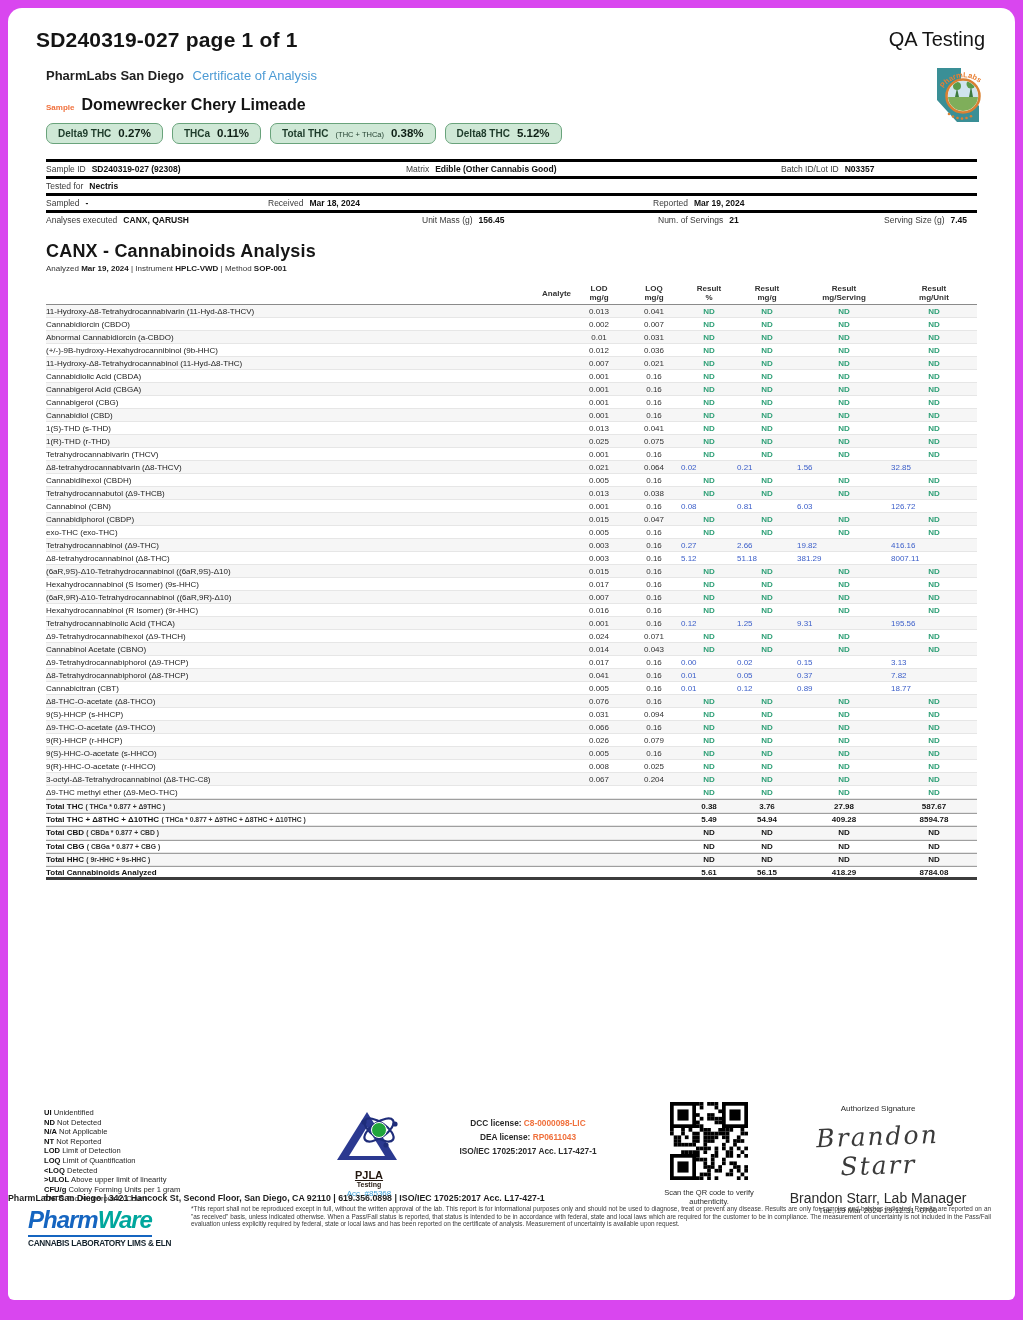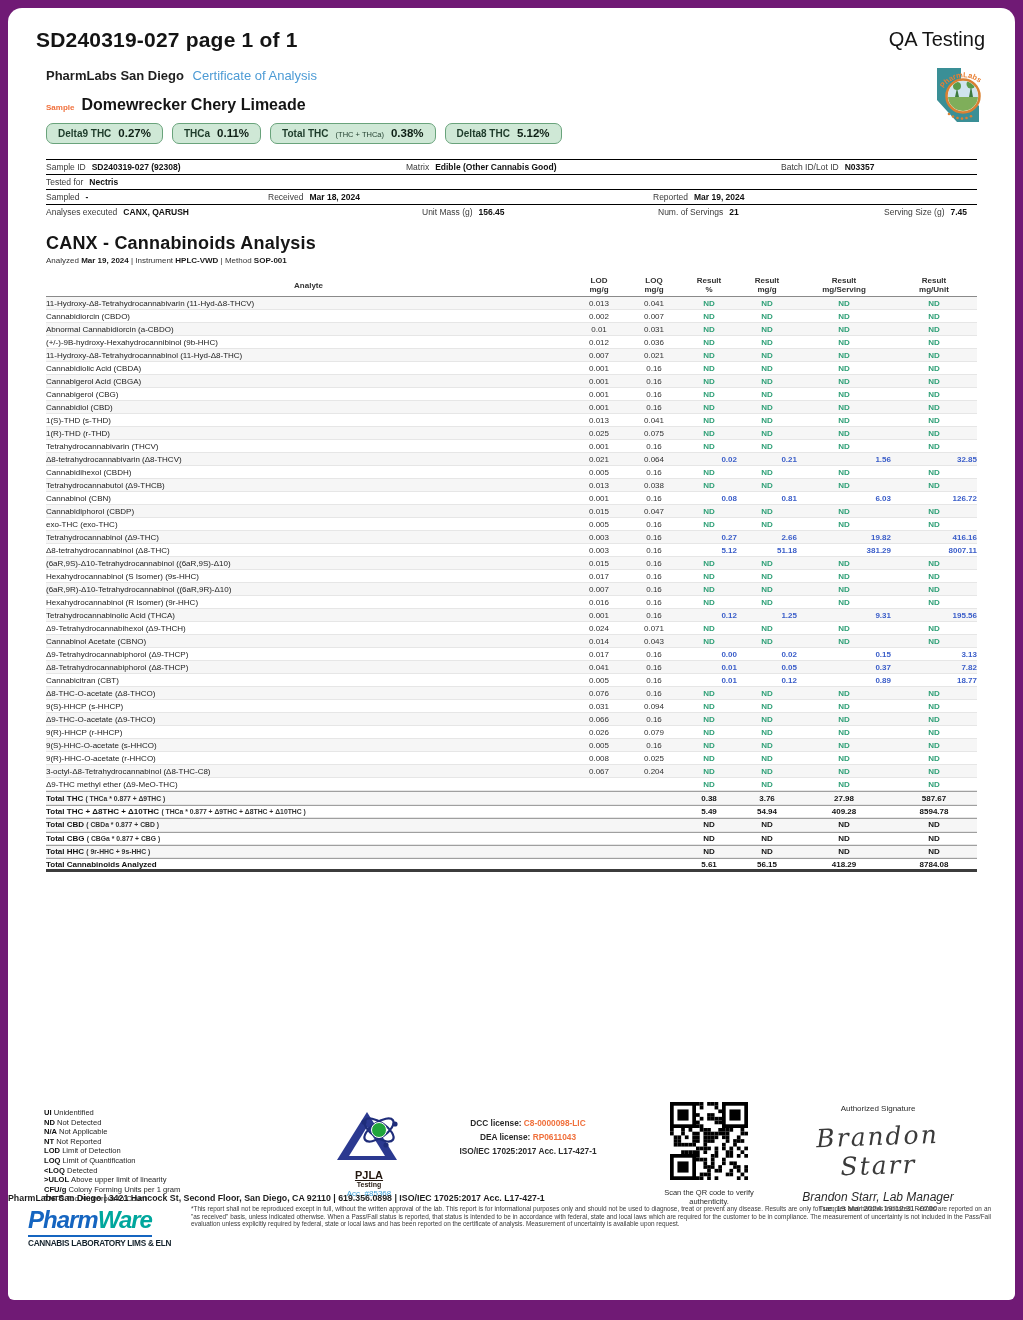--- a/index.html
+++ b/index.html
@@ -1,18 +1,18 @@
 <!DOCTYPE html>
 <html><head>
 <meta charset="utf-8">
 <style>
   * { margin:0; padding:0; box-sizing:border-box; }
   html,body { background:#111; }
   body { font-family:"Liberation Sans", sans-serif; }
-  .frame { width:1023px; height:1320px; background:#701a75; padding:8px 8px 20px 8px; margin:0 auto; }
+  .frame { width:1023px; height:1320px; background:#d946ef; padding:8px 8px 20px 8px; margin:0 auto; }
   .page { position:relative; width:100%; height:100%; background:#fff; border-radius:14px 14px 6px 6px; overflow:hidden; color:#222; }
 
   
   .doc-header { display:flex; justify-content:space-between; align-items:flex-start; padding:20px 30px 0 28px; }
   .doc-title { font-size:21px; font-weight:700; color:#141414; letter-spacing:0.2px; }
   .qa-label { font-size:20px; font-weight:500; color:#141414; }
 
   .brand-line { margin:16px 0 0 38px; font-size:13px; }
   .lab-name { font-weight:700; color:#1e1e1e; }
   .doc-type { color:#4d9bd5; font-weight:500; margin-left:5px; }
@@ -29,46 +29,46 @@
   .badge .b-value { font-weight:800; font-size:11.5px; color:#0e1f15; }
 
   .logo-block { position:absolute; top:56px; right:28px; display:flex; align-items:center; }
   .logo-text { font-size:29px; letter-spacing:-0.5px; margin-left:2px; }
   .logo-sd { color:#e87e31; font-weight:800; }
   .logo-pharm { color:#6b8795; font-weight:400; }
   .logo-labs { color:#5fb4dc; font-weight:700; }
 
   
   .sample-info { margin:15px 38px 0 38px; }
-  .si-row { display:grid; border-top:1px solid #000000; padding:2px 0 2px 0; font-size:8.5px; min-height:12px; }
+  .si-row { display:grid; border-top:3px solid #000000; padding:2px 0 2px 0; font-size:8.5px; min-height:12px; }
   .si-r0 { grid-template-columns:360px 375px 1fr; }
   .si-r1 { grid-template-columns:1fr; }
   .si-r2 { grid-template-columns:222px 385px 1fr; }
   .si-r3 { grid-template-columns:345px 205px 195px 1fr;gap:31px; }
   .si-cell .si-label { color:#3a3a3a; }
   .si-cell .si-value { color:#111; font-weight:700; margin-left:6px; }
 
   
   .section-title { margin:14px 0 0 38px; font-size:18px; font-weight:700; color:#161616; letter-spacing:0.2px; }
   .section-meta { margin:2px 0 0 38px; font-size:8px; color:#333; }
   .section-meta b { color:#191919; }
   .uncertainty { margin:3px 0 0 38px; font-size:8px; color:#333; }
 
   
   .analyte-table { margin:8px 38px 0 38px; }
   .at-grid { display:grid; grid-template-columns:1fr 56px 54px 56px 60px 94px 86px; align-items:center; }
   .at-header { border-bottom:1.5px solid #8a8a8a; padding:3px 0 2px 0; }
   .at-header .hc { font-size:8px; font-weight:700; color:#333; text-align:center; line-height:1.15; }
-  .at-header .hc:first-child { text-align:center; }
+  .at-header .hc:first-child { text-align:right; }
   .at-row { height:13px; border-bottom:1px solid #e6e6e6; font-size:8px; }
   .at-row:nth-child(even) { background:#f6f6f6; }
   .at-row .c-name { color:#222; padding-right:6px; white-space:nowrap; overflow:hidden; }
   .at-row .c-num { text-align:center; color:#333; }
   .nd { color:#2fa077; font-weight:700; text-align:center; }
-  .val { color:#3b5ec9; font-weight:700; text-align:right; }
+  .val { color:#3b5ec9; font-weight:400; text-align:left; }
 
   .total-row { min-height:13.4px; border-top:1px solid #9f9f9f; font-size:8px; background:#fff; }
   .total-row .c-name { font-weight:700; color:#141414; white-space:nowrap; }
   .total-row .c-formula { font-weight:600; font-size:6.8px; color:#333; }
   .total-row .t-num { text-align:center; color:#141414; font-weight:700; }
   .total-row.last { border-bottom:3px solid #3c3c3c; }
 
   
   .legend { position:absolute; left:36px; top:1100px; font-size:7.6px; line-height:9.6px; color:#262626; }
   .legend b { color:#111; }
@@ -81,21 +81,21 @@
 
   .licenses { position:absolute; left:430px; top:1108px; width:180px; text-align:center; font-size:8.3px; line-height:14px; font-weight:700; color:#2a2a2a; }
   .lic-val { color:#f0703c; }
 
   .qr-wrap { position:absolute; left:636px; top:1094px; width:130px; text-align:center; }
   .qr-caption { font-size:7.5px; color:#2a2a2a; margin-top:4px; }
 
   .sig-block { position:absolute; left:770px; top:1096px; width:200px; text-align:center; }
   .sig-heading { font-size:8px; color:#2a2a2a; }
   .sig-script { font-family:"DejaVu Serif", serif; font-style:italic; font-size:25px; color:#3a3a3a; margin-top:9px; letter-spacing:2px; transform:rotate(-2deg); }
-  .sig-name { font-size:12px; color:#2a2a2a; margin-top:10px;font-style:italic; }
+  .sig-name { font-size:14px; color:#2a2a2a; margin-top:10px; }
   .sig-date { font-size:8px; color:#2a2a2a; }
 
   .address-line { position:absolute; left:0; top:1185px; width:100%; text-align:left; font-size:8.8px; font-weight:700; color:#1c1c1c; }
   .disclaimer { position:absolute; left:183px; top:1197px; width:800px; font-size:6.4px; line-height:7.6px; color:#3a3a3a; text-align:justify; }
 
   .pharmware { position:absolute; left:20px; top:1198px; width:150px; }
   .pw-top { font-style:italic; font-weight:700; font-size:24px; letter-spacing:-1px; border-bottom:2.5px solid #1565c0; padding-bottom:1px; display:inline-block; }
   .pw-1 { color:#1565c0; }
   .pw-2 { color:#00a79d;margin-top:8px; }
   .pw-sub { font-size:8.6px; font-weight:700; color:#13212b; letter-spacing:-0.3px; margin-top:1px; transform:scaleX(0.96); transform-origin:left; }

